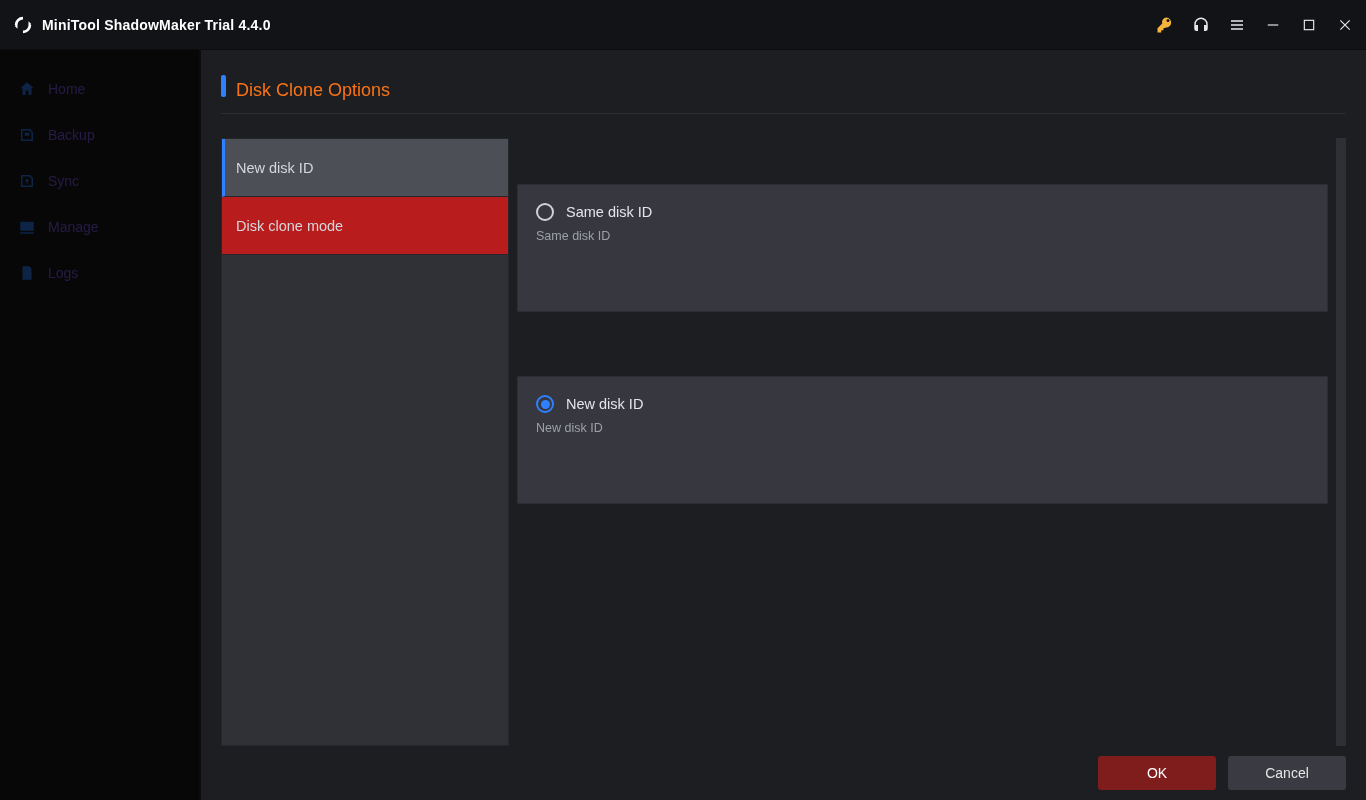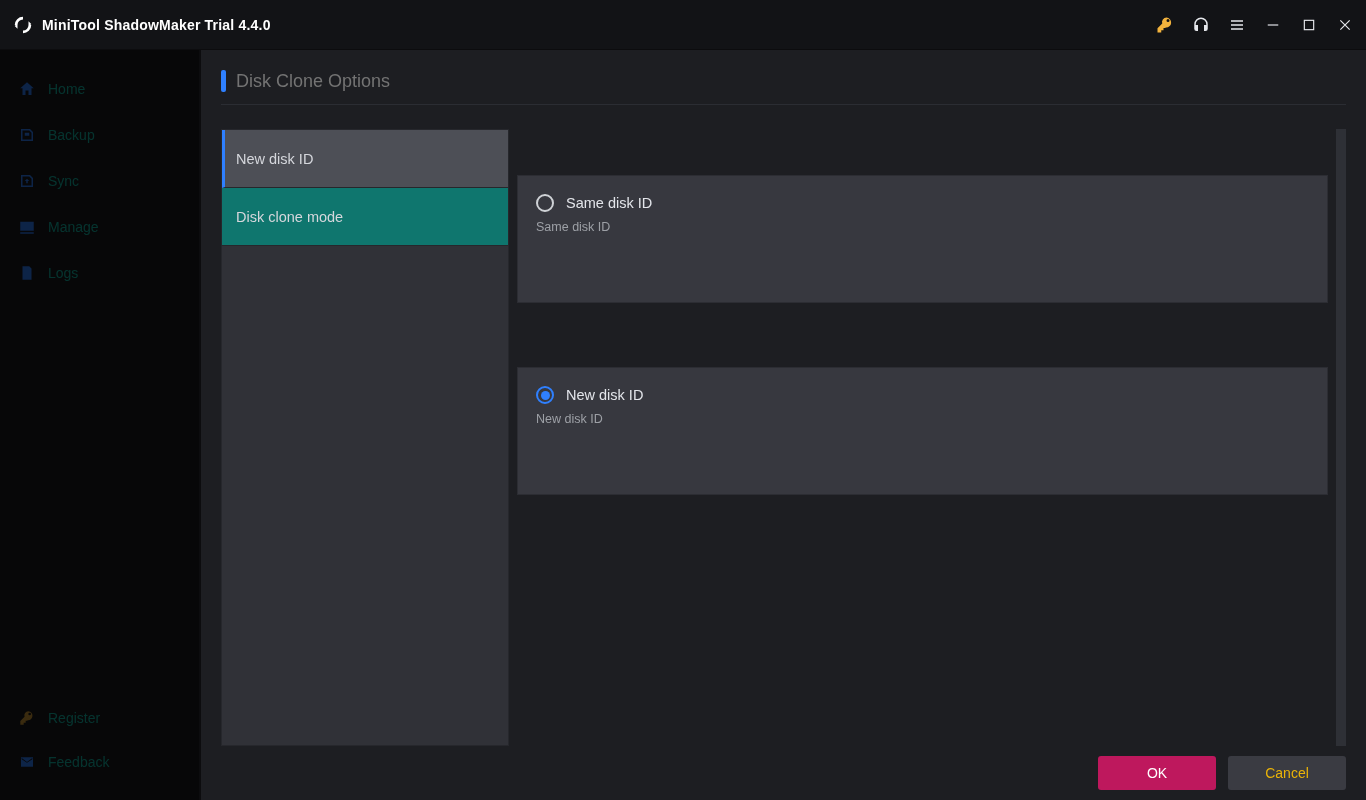--- a/index.html
+++ b/index.html
@@ -19,60 +19,60 @@
   
   .app-body { display: flex; height: calc(800px - 50px); }
 
   
   .sidebar-wrap { position: relative; width: 200px; flex: 0 0 200px; background:#1a1b1f; border-right: 1px solid #0c0c0e; }
   .scrim { position: absolute; inset: 0; background: rgba(0,0,0,.72); pointer-events: none; }
   .sidebar { position: relative; height: 100%; display: flex; flex-direction: column; }
   .nav { padding-top: 16px; }
   .nav-item, .bottom-item {
     display:flex; align-items:center; gap:12px; height:46px; padding:0 18px; cursor:pointer;
-    color:#14b8a6; font-size:14px;
+    color:#8b5cf6; font-size:14px;
   }
   .nav-item .icon, .bottom-item .icon { width:18px; height:18px; display:flex; align-items:center; justify-content:center; }
   .nav-item.active { background:#2a1a1a; color:#cc5a5a; border-left:2px solid rgba(180,60,60,.6); padding-left:16px; }
   .sidebar-bottom { margin-top:auto; padding-bottom:16px; }
   .bottom-item { height:44px; }
 
   
   .main { flex:1; display:flex; flex-direction:column; background:#1d1e22; border-left:1px solid #0c0c0e; }
   .page { padding:20px 20px 0 20px; flex:1; display:flex; flex-direction:column; }
   .page-title-row { display:flex; align-items:center; gap:10px; padding-bottom:12px; border-bottom:1px solid #2b2d33; }
   .page-title-bar { width:5px; height:22px; background:#2f80ff; border-radius:2px; }
-  .page-title { color:#737373; font-size:18px; font-weight:500; }
+  .page-title { color:#f97316; font-size:18px; font-weight:500;margin-top:10px; }
 
   .content { flex:1; display:flex; gap:8px; margin-top:24px; min-height:0; }
 
   
   .options-col { width:288px; background:#303137; border:1px solid #26272c; display:flex; flex-direction:column; }
-  .opt-item { height:58px; display:flex; align-items:center; padding:0 14px; border-bottom:1px solid #26272c; color:#d5d7dc; font-size:14.5px; cursor:pointer; background:#0f766e; }
+  .opt-item { height:58px; display:flex; align-items:center; padding:0 14px; border-bottom:1px solid #26272c; color:#d5d7dc; font-size:14.5px; cursor:pointer; background:#b91c1c; }
   .opt-item.selected { background:#4d4f56; border-left:3px solid #2f80ff; padding-left:11px; }
   .options-col .fill { flex:1; background:#303137; }
 
   
   .settings-panel { flex:1; display:flex; flex-direction:column; gap:18px; position:relative; }
   .settings-scroll { position:absolute; right:0; top:0; bottom:0; width:10px; background:#2e3036; }
   .settings-body { flex:1; display:flex; flex-direction:column; gap:18px; padding-right:18px; }
 
   .card { background:#37383f; border:1px solid #2c2d33; padding:18px 18px 22px 18px; min-height:128px;margin-top:46px; }
   .radio-row { display:flex; align-items:center; gap:12px; cursor:pointer; }
   .radio { width:18px; height:18px; border:2px solid #cfd2d6; border-radius:50%; display:flex; align-items:center; justify-content:center; }
   .radio.checked { border-color:#2f80ff; }
   .radio.checked::after { content:""; width:9px; height:9px; background:#2f80ff; border-radius:50%; }
   .radio-label { color:#e3e5ea; font-size:14.5px; }
   .radio-desc { margin-top:8px; color:#9da0a6; font-size:12.5px; }
 
   
   .footer { height:54px; display:flex; align-items:center; justify-content:flex-end; gap:12px; padding:0 20px; }
   .btn { min-width:118px; height:34px; border-radius:3px; display:flex; align-items:center; justify-content:center; font-size:14px; cursor:pointer; border:none; }
-  .btn-primary { background:#be185d; color:#ffffff; }
-  .btn-secondary { background:#3a3b42; color:#eab308; }
+  .btn-primary { background:#7f1d1d; color:#ffffff; }
+  .btn-secondary { background:#3a3b42; color:#e5e5e5; }
 
   svg { display:block; }
 </style>
 </head>
 <body>
 
 <div class="titlebar">
   <div class="title-left">
     <span class="app-icon">
       <svg width="22" height="22" viewBox="0 0 24 24">
@@ -152,38 +152,20 @@
             </span>
           <span>Manage</span>
         </div>
         <div class="nav-item">
           <span class="icon">
               <svg width="18" height="18" viewBox="0 0 24 24">
                 <path fill="#2f80ff" d="M6 3h9l3 3v15H6V3zm2 5h8v2H8V8zm0 4h8v2H8v-2zm0 4h8v2H8v-2z"></path>
               </svg>
             </span>
           <span>Logs</span>
-        </div>
-      </div>
-      <div class="sidebar-bottom">
-        <div class="bottom-item">
-          <span class="icon">
-              <svg width="16" height="16" viewBox="0 0 24 24">
-                <path fill="#d19a38" d="M14 2a6 6 0 0 0-5.65 8L2 16.35V22h5v-3h3v-3h2.35l.65-.65A6 6 0 1 0 14 2zm2 6a2 2 0 1 1 0-4 2 2 0 0 1 0 4z"></path>
-              </svg>
-            </span>
-          <span>Register</span>
-        </div>
-        <div class="bottom-item">
-          <span class="icon">
-              <svg width="16" height="16" viewBox="0 0 24 24">
-                <path fill="#2f80ff" d="M3 5h18v14H3V5zm9 7L4 6v2l8 5 8-5V6l-8 6z"></path>
-              </svg>
-            </span>
-          <span>Feedback</span>
         </div>
       </div>
     </div>
     <div class="scrim"></div>
   </div>
 
   <div class="main">
     <div class="page">
       <div class="page-title-row">
         <div class="page-title-bar"></div>

